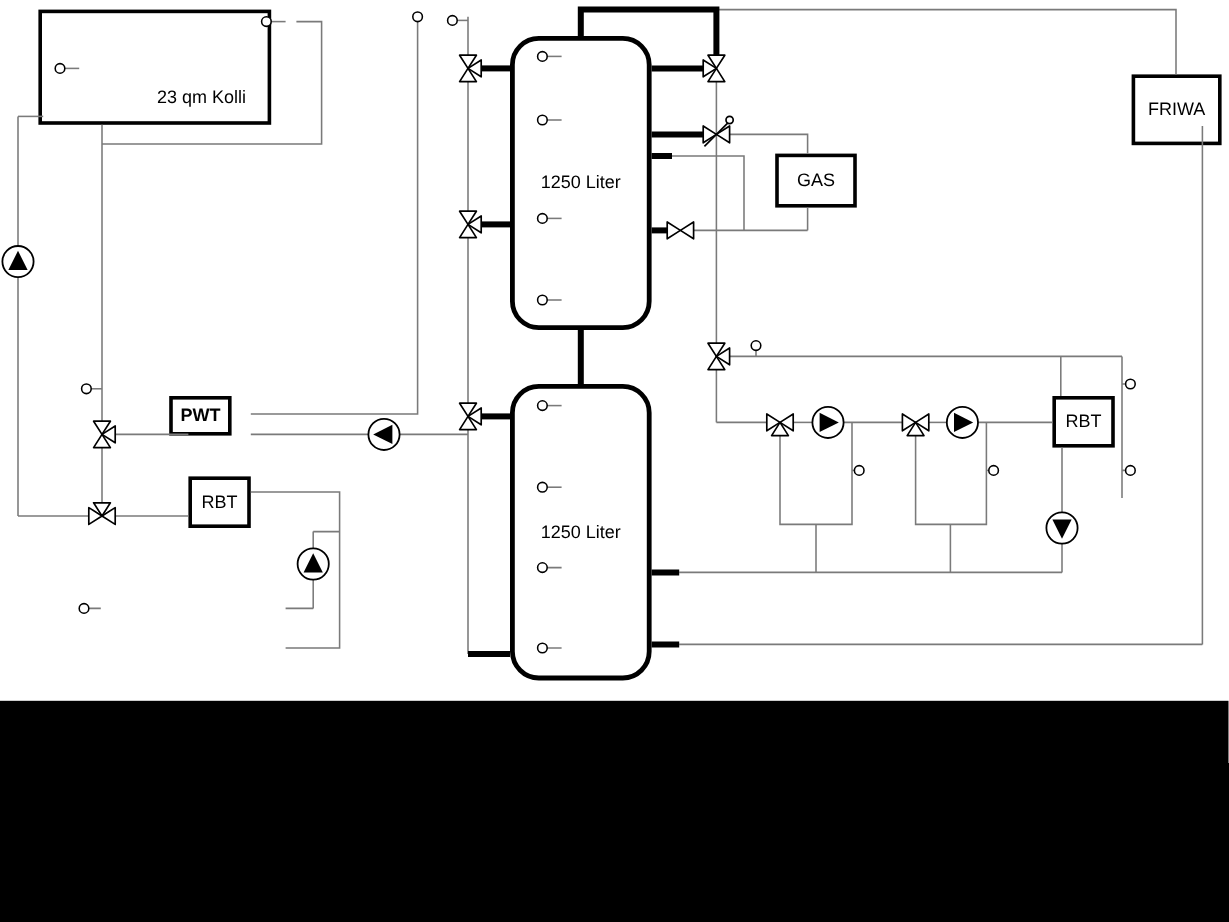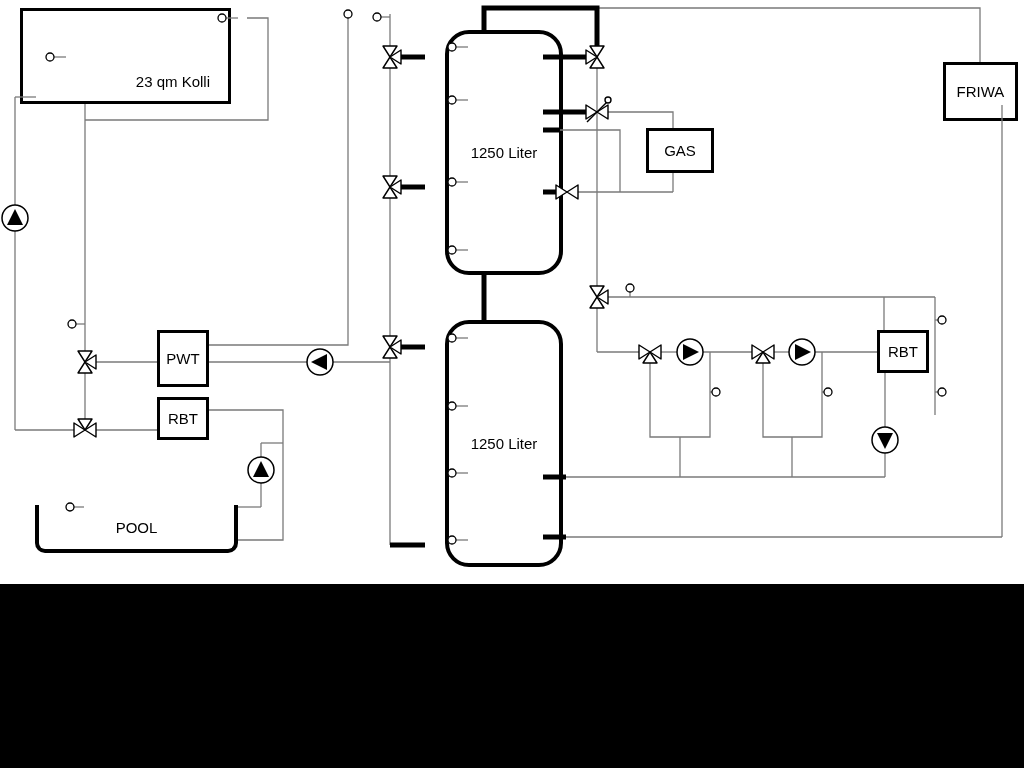--- a/index.html
+++ b/index.html
@@ -4,73 +4,70 @@
 <style>
   html,body{margin:0;padding:0;background:#fff;}
   #stage{
     position:relative;width:1024px;height:768px;background:#fff;overflow:hidden;
     font-family:"Liberation Sans",sans-serif;color:#000;
   }
   .box{
     position:absolute;box-sizing:border-box;border:3px solid #000;background:#fff;
     display:flex;align-items:center;justify-content:center;font-size:15px;line-height:1;
   }
-  .tank{border-width:4px;border-radius:24px;margin-left:20px;}
+  .tank{border-width:4px;border-radius:24px;}
   .collector{align-items:flex-end;justify-content:flex-end;padding:0 18px 12px 0;}
   .pool{border:4px solid #000;border-top:none;border-radius:0 0 10px 10px;}
   #piping{position:absolute;left:0;top:0;pointer-events:none;}
   .thin{stroke:#7a7a7a;stroke-width:1.3;fill:none;}
   .thick{stroke:#000;stroke-width:5;fill:none;}
   .valve use{fill:#fff;stroke:#000;stroke-width:1.4;stroke-linejoin:round;}
   .pump circle{fill:#fff;stroke:#000;stroke-width:1.5;}
   .pump polygon{fill:#000;}
   .sensor circle{fill:#fff;stroke:#000;stroke-width:1.3;}
   .sensor line{stroke:#7a7a7a;stroke-width:1.3;}
   #footer-bar{position:absolute;left:0;top:584px;width:1024px;height:184px;background:#000;}
 </style>
 </head>
 <body>
 
 <div id="stage">
 
-  <div class="box collector" style="left:20px;top:8px;width:211px;height:96px;">
+  <div class="box collector" style="left:32px;top:8px;width:194px;height:96px;">
     <span>23 qm Kolli</span>
   </div>
 
   <div class="box tank" style="left:425px;top:30px;width:118px;height:245px;">
     <span>1250 Liter</span>
   </div>
 
   <div class="box tank" style="left:425px;top:320px;width:118px;height:247px;">
     <span>1250 Liter</span>
   </div>
 
-  <div class="box" style="left:157px;top:330px;width:52px;height:57px;">
+  <div class="box" style="left:141px;top:330px;width:52px;height:33px;font-weight:bold;">
     <span>PWT</span>
   </div>
 
   <div class="box" style="left:157px;top:397px;width:52px;height:43px;">
     <span>RBT</span>
   </div>
 
   <div class="box" style="left:646px;top:128px;width:68px;height:45px;">
     <span>GAS</span>
   </div>
 
   <div class="box" style="left:943px;top:62px;width:75px;height:59px;">
     <span>FRIWA</span>
   </div>
 
   <div class="box" style="left:877px;top:330px;width:52px;height:43px;">
     <span>RBT</span>
   </div>
 
-  <div class="box pool" style="left:35px;top:505px;width:203px;height:48px;">
-    <span>POOL</span>
-  </div>
 
   <svg id="piping" width="1024" height="584" viewBox="0 0 1024 584">
     <defs>
       <g id="vv">
           <path d="M-7,-11 L7,-11 L0,0 Z"></path>
           <path d="M-7,11 L7,11 L0,0 Z"></path>
         </g>
       <g id="vh">
           <path d="M-11,-7 L-11,7 L0,0 Z"></path>
           <path d="M11,-7 L11,7 L0,0 Z"></path>

